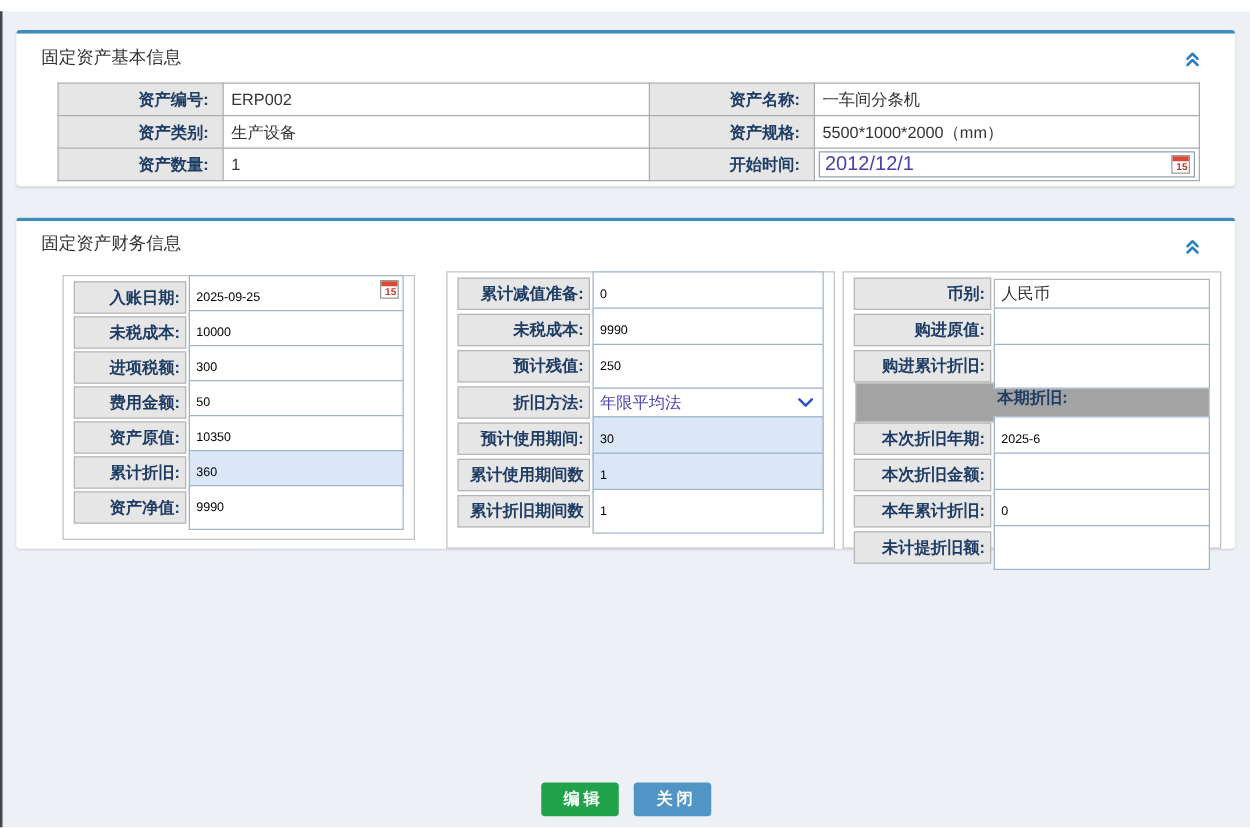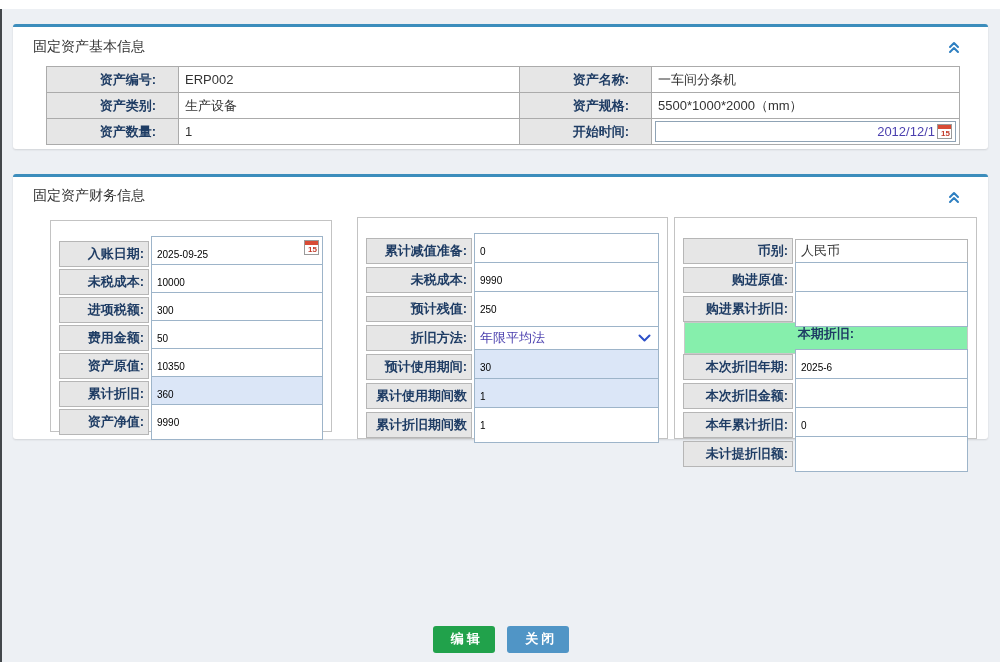--- a/index.html
+++ b/index.html
@@ -15,59 +15,59 @@
   .panel-title { font-size:14px; color:#333; }
   .collapse-btn { position:absolute; right:27px; top:13px; width:14px; height:14px; cursor:pointer; }
   #basic-panel { height:125px; }
   #finance-panel { margin-top:25px; height:265px; }
   #finance-panel .panel-head { padding-top:9px; }
 
   
   .basic-table { border-collapse:collapse; margin:11px 0 0 33px; table-layout:fixed; width:913px; }
   .basic-table td { border:1px solid #ababab; height:26px; font-size:13px; overflow:hidden; }
   .basic-table td.lbl { background:#e6e6e6; color:#1e3c64; font-weight:bold;
-    text-align:right; padding-right:22px; }
+    text-align:right; padding-right:11px; }
   .basic-table td.val { color:#333; padding-left:6px; background:#fff; }
   .basic-table td.val-date { padding:0 2px; background:#fff; }
   .tdate { display:flex; align-items:center; border:1px solid #8fa3b5; height:21px;
     margin:0 1px; padding:0 3px 0 2px; background:#fff; }
   .tdate input { border:none; outline:none; flex:1; min-width:0; color:#4a3fae;
-    font-size:13px; font-family:inherit; background:transparent; padding:0 2px;text-align:right; }
+    font-size:16px; font-family:inherit; background:transparent; padding:0 2px; }
 
   
   .cal { width:15px; height:15px; background:#fff; border:1px solid #9a9a9a;
     position:relative; flex:none; display:inline-block; cursor:pointer; }
   .cal::before { content:""; position:absolute; top:0; left:0; right:0; height:4px; background:#d84b35; }
   .cal .d { position:absolute; bottom:0; right:1px; font-size:8px; line-height:8px;
     color:#c23b2a; font-weight:bold; }
 
   
   .boxes { display:flex; align-items:flex-start; margin:12px 0 0 37px; }
-  .box { border:1px solid #c3c3c3; background:#fff; padding:20px 8px; }
+  .box { border:1px solid #c3c3c3; background:#fff; padding:4px 8px; }
   .box-left   { width:282px; height:212px; margin-top:3px; }
   .box-mid    { width:311px; height:222px; margin-left:25px; }
   .box-right  { width:303px; height:222px; margin-left:6px; }
 
   .frow { display:flex; align-items:center; height:26px; margin-bottom:2px; }
   .box-mid .frow, .box-right .frow { margin-bottom:3px; }
   .flbl { background:#e6e6e6; border:1px solid #b6b6b6; color:#1e3c64; font-weight:bold;
     font-size:13px; text-align:right; padding:0 4px 0 2px; height:26px; line-height:24px;
     flex:none; white-space:nowrap; overflow:hidden; }
   .box-left  .flbl { width:90px; }
   .box-mid   .flbl { width:106px; }
   .box-right .flbl { width:110px; }
   .fctl { flex:1; display:flex; align-items:center; padding-left:2px; position:relative; min-width:0; }
   .fin { width:100%; height:36px; border:1px solid #9db4c9; padding:0 5px; color:#000000;
     font-size:10px; font-family:inherit; background:#fff; outline:none; }
   .fin.ro { background:#dbe6f7; }
   .fctl.date .fin { padding-right:22px; }
   .fctl.date .cal { position:absolute; right:4px; top:4px; }
   .fstatic { width:100%; height:24px; border:1px solid #b6b6b6; color:#333;
     line-height:22px; padding:0 5px; font-size:13px; background:#fff; }
-  .fheader { flex:1; height:32px; border:1px solid #c9c9c9; background:#86efac; text-align:center;
+  .fheader { flex:1; height:32px; border:1px solid #c9c9c9; background:#a3a3a3; text-align:center;
     font-weight:bold; color:#1e3c64; font-size:13px; line-height:22px; margin-left:1px; }
   .sel { width:100%; height:24px; border:1px solid #9db4c9; background:#fff; display:flex;
     align-items:center; justify-content:space-between; padding:0 7px 0 5px; color:#4a3fae;
     font-size:13px; cursor:pointer; }
 
   
   .footer { text-align:center; margin-top:187px; }
   .btn { border:none; border-radius:3px; color:#fff; font-weight:bold; font-size:13px;
     padding:4px 12px 5px 18px; letter-spacing:3px; font-family:inherit; cursor:pointer; }
   .btn-green { background:#21a24b; margin-right:8px; }

